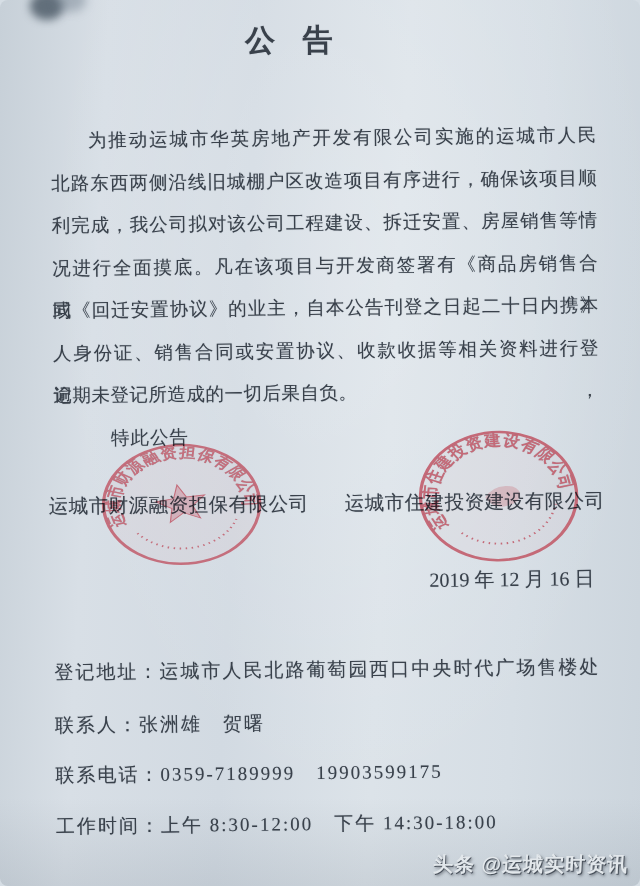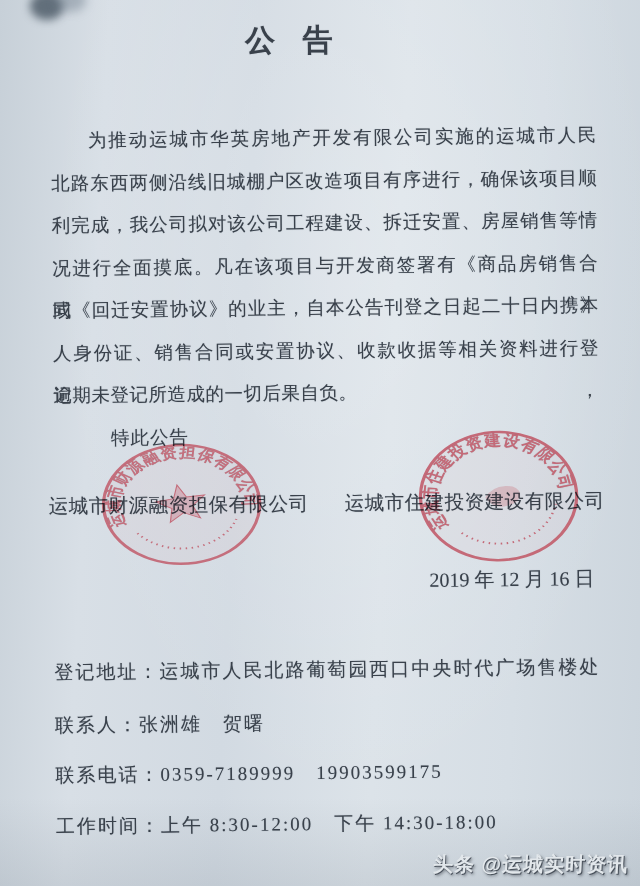--- a/index.html
+++ b/index.html
@@ -10,20 +10,21 @@
     width:640px;height:886px;overflow:hidden;
     font-family:"Liberation Serif","DejaVu Serif",serif;
     background:var(--paper);
   }
   .photo{
     position:relative;width:640px;height:886px;overflow:hidden;
     background:
       radial-gradient(ellipse at 55% 28%, rgba(255,255,255,0.22), transparent 62%),
       linear-gradient(to bottom, rgba(255,255,255,0) 90%, rgba(110,122,134,0.16) 100%),
       linear-gradient(93deg,#c7d0d8 0%,#d8dfe6 16%,#d2dae2 38%,#dce3e9 60%,#d6dee5 80%,#ccd5dd 100%);
+    border-radius: 8px;
   }
   .smudge{position:absolute;border-radius:50%;filter:blur(4px);}
   .smudge.s1{left:30px;top:-8px;width:34px;height:28px;background:rgba(62,76,90,0.75);}
   .smudge.s2{left:56px;top:-12px;width:30px;height:24px;background:rgba(120,134,148,0.5);filter:blur(5px);}
 
   .sheet{
     position:absolute;inset:0;color:var(--ink);
     transform:rotate(-0.6deg);transform-origin:50% 50%;
     text-shadow:0 0 1px rgba(70,80,92,0.35);
   }

